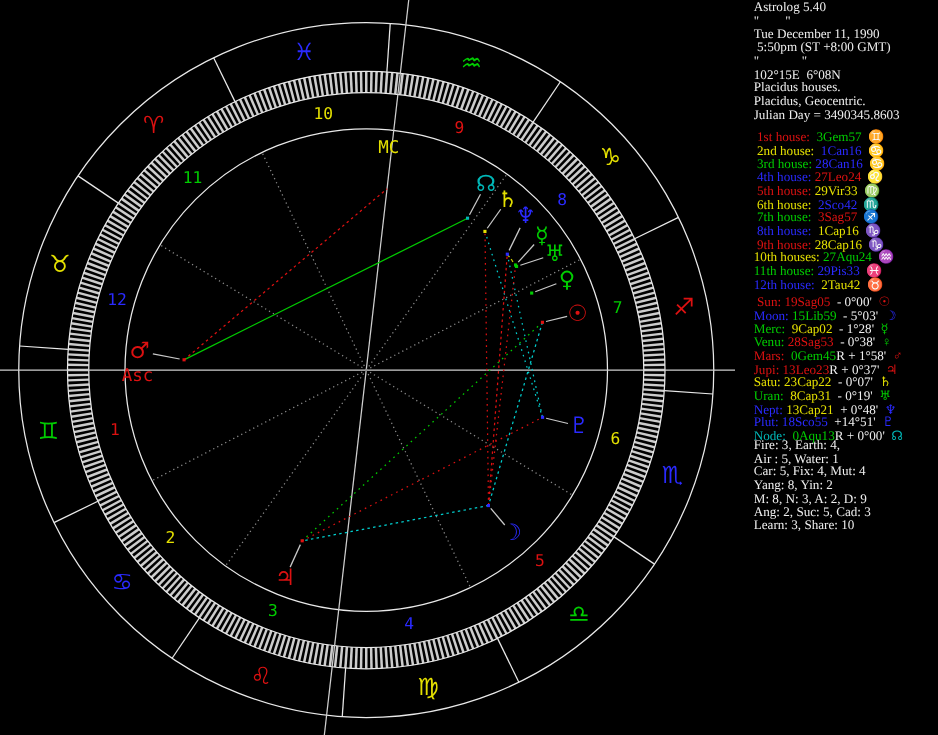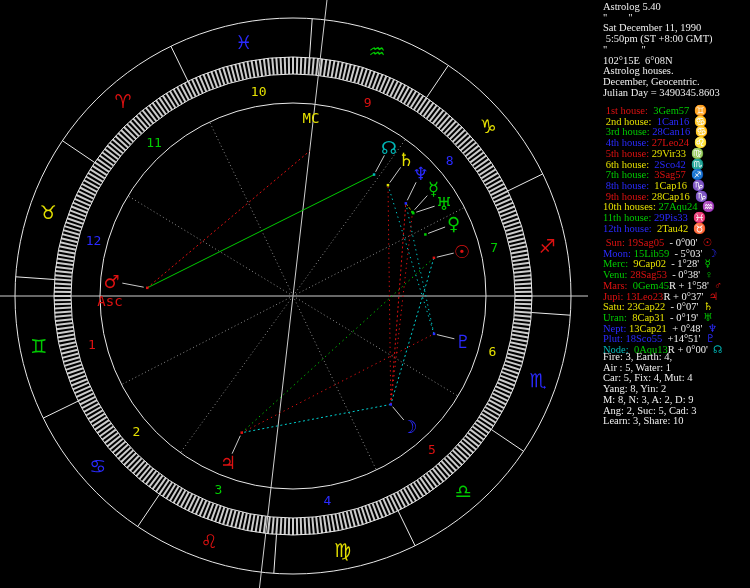--- a/index.html
+++ b/index.html
@@ -493,26 +493,26 @@
         </g>
         <g>
           <text x="311.0" y="118.0" fill="#e4e000" font-size="14" font-family="&quot;DejaVu Sans Mono&quot;, monospace" text-anchor="middle" dominant-baseline="central">MC</text>
           <text x="110.0" y="301.0" fill="#dd1111" font-size="14" font-family="&quot;DejaVu Sans Mono&quot;, monospace" text-anchor="middle" dominant-baseline="central">Asc</text>
         </g>
       </svg>
   </div>
   <div id="sidebar">
       <div class="sline" style="top: 2px;"><span style="color: rgb(239, 239, 239);">Astrolog 5.40</span></div>
       <div class="sline" style="top: 12.7px;"><span style="color: rgb(239, 239, 239);">"        "</span></div>
-      <div class="sline" style="top: 23.4px;"><span style="color: rgb(239, 239, 239);">Sat December 11, 1990</span></div>
+      <div class="sline" style="top: 23.4px;"><span style="color: rgb(239, 239, 239);">Tue December 11, 1990</span></div>
       <div class="sline" style="top: 34.1px;"><span style="color: rgb(239, 239, 239);"> 5:50pm (ST +8:00 GMT)</span></div>
       <div class="sline" style="top: 44.8px;"><span style="color: rgb(239, 239, 239);">"             "</span></div>
       <div class="sline" style="top: 55.5px;"><span style="color: rgb(239, 239, 239);">102°15E  6°08N</span></div>
-      <div class="sline" style="top: 66.2px;"><span style="color: rgb(239, 239, 239);">Astrolog houses.</span></div>
-      <div class="sline" style="top: 76.9px;"><span style="color: rgb(239, 239, 239);">December, Geocentric.</span></div>
+      <div class="sline" style="top: 66.2px;"><span style="color: rgb(239, 239, 239);">Placidus houses.</span></div>
+      <div class="sline" style="top: 76.9px;"><span style="color: rgb(239, 239, 239);">Placidus, Geocentric.</span></div>
       <div class="sline" style="top: 87.6px;"><span style="color: rgb(239, 239, 239);">Julian Day = 3490345.8603</span></div>
       <div class="sline" style="top: 106px;"><span style="color: rgb(221, 17, 17);"> 1st house:</span><span style="color: rgb(239, 239, 239);"> </span><span style="color: rgb(0, 204, 0);"> 3Gem57</span><span style="color: rgb(239, 239, 239);">  </span><span style="color: rgb(221, 17, 17);">♊</span></div>
       <div class="sline" style="top: 116.7px;"><span style="color: rgb(228, 224, 0);"> 2nd house:</span><span style="color: rgb(239, 239, 239);"> </span><span style="color: rgb(42, 42, 255);"> 1Can16</span><span style="color: rgb(239, 239, 239);">  </span><span style="color: rgb(228, 224, 0);">♋</span></div>
       <div class="sline" style="top: 127.4px;"><span style="color: rgb(0, 204, 0);"> 3rd house:</span><span style="color: rgb(239, 239, 239);"> </span><span style="color: rgb(42, 42, 255);">28Can16</span><span style="color: rgb(239, 239, 239);">  </span><span style="color: rgb(0, 204, 0);">♋</span></div>
       <div class="sline" style="top: 138.1px;"><span style="color: rgb(42, 42, 255);"> 4th house:</span><span style="color: rgb(239, 239, 239);"> </span><span style="color: rgb(221, 17, 17);">27Leo24</span><span style="color: rgb(239, 239, 239);">  </span><span style="color: rgb(42, 42, 255);">♌</span></div>
       <div class="sline" style="top: 148.8px;"><span style="color: rgb(221, 17, 17);"> 5th house:</span><span style="color: rgb(239, 239, 239);"> </span><span style="color: rgb(228, 224, 0);">29Vir33</span><span style="color: rgb(239, 239, 239);">  </span><span style="color: rgb(221, 17, 17);">♍</span></div>
       <div class="sline" style="top: 159.5px;"><span style="color: rgb(228, 224, 0);"> 6th house:</span><span style="color: rgb(239, 239, 239);"> </span><span style="color: rgb(42, 42, 255);"> 2Sco42</span><span style="color: rgb(239, 239, 239);">  </span><span style="color: rgb(228, 224, 0);">♏</span></div>
       <div class="sline" style="top: 170.2px;"><span style="color: rgb(0, 204, 0);"> 7th house:</span><span style="color: rgb(239, 239, 239);"> </span><span style="color: rgb(221, 17, 17);"> 3Sag57</span><span style="color: rgb(239, 239, 239);">  </span><span style="color: rgb(0, 204, 0);">♐</span></div>
       <div class="sline" style="top: 180.9px;"><span style="color: rgb(42, 42, 255);"> 8th house:</span><span style="color: rgb(239, 239, 239);"> </span><span style="color: rgb(228, 224, 0);"> 1Cap16</span><span style="color: rgb(239, 239, 239);">  </span><span style="color: rgb(42, 42, 255);">♑</span></div>
       <div class="sline" style="top: 191.6px;"><span style="color: rgb(221, 17, 17);"> 9th house:</span><span style="color: rgb(239, 239, 239);"> </span><span style="color: rgb(228, 224, 0);">28Cap16</span><span style="color: rgb(239, 239, 239);">  </span><span style="color: rgb(221, 17, 17);">♑</span></div>

